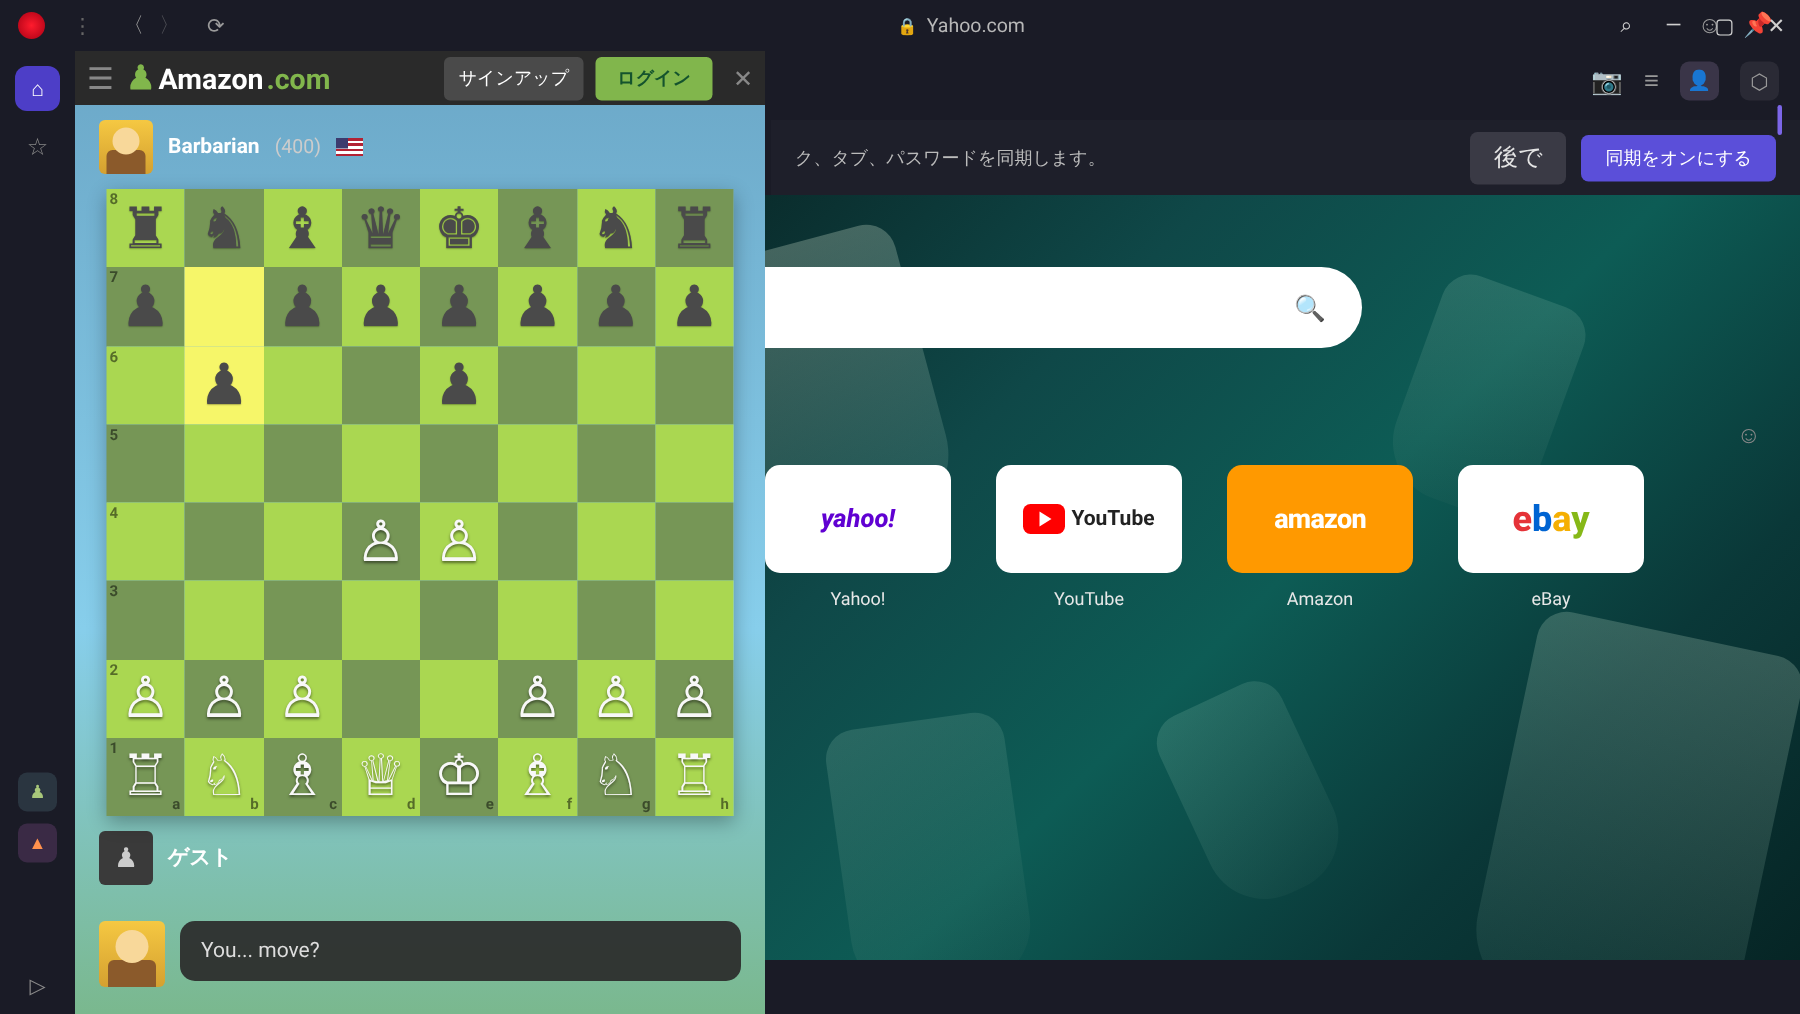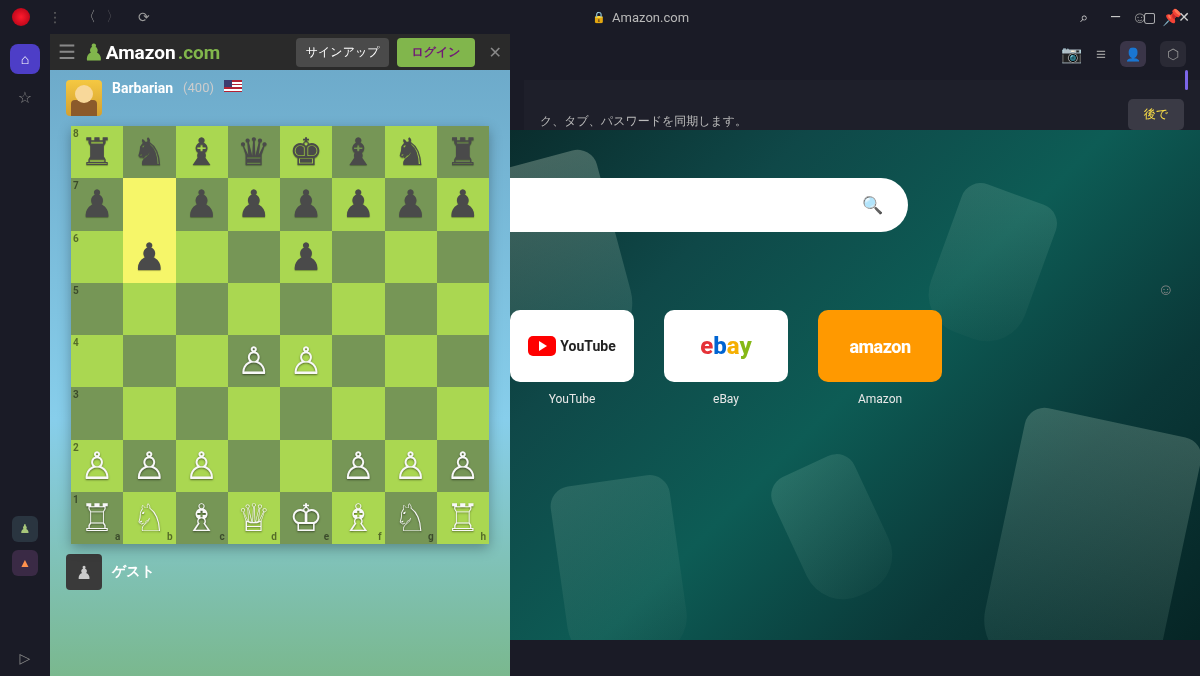--- a/index.html
+++ b/index.html
@@ -24,23 +24,23 @@
 .sb-other{background:#3a2a45;color:#ff914d}
 .sb-play{color:#888;font-size:14px;margin-bottom:10px}
 .chess-panel{position:absolute;left:50px;top:34px;width:460px;height:642px;background:linear-gradient(180deg,#6ba7c7 0%,#87ceeb 60%,#7ab88e 100%);overflow:hidden}
 .chess-header{height:36px;background:#2a2a2a;display:flex;align-items:center;padding:0 8px;gap:8px}
 .hamburger{color:#888;font-size:20px;cursor:pointer}
 .chess-logo{display:flex;align-items:center;gap:2px;color:#fff;font-size:19px;font-weight:700}
 .chess-logo .com{color:#81b64c}
 .chess-logo .piece{color:#81b64c;font-size:22px}
 .chess-header-spacer{flex:1}
 .btn-signup{background:#4a4a4a;color:#fff;padding:6px 10px;border-radius:4px;font-size:12px;cursor:pointer;border:none}
-.btn-login{background:#81b64c;color:#701a75;padding:6px 14px;border-radius:4px;font-size:12px;font-weight:600;cursor:pointer;border:none}
+.btn-login{background:#81b64c;color:#14532d;padding:6px 14px;border-radius:4px;font-size:12px;font-weight:600;cursor:pointer;border:none}
 .close-x{color:#888;font-size:16px;margin-left:6px;cursor:pointer}
-.player-top{display:flex;align-items:flex-start;gap:10px;padding:10px 16px}
+.player-top{display:flex;align-items:center;gap:10px;padding:10px 16px}
 .avatar{width:36px;height:36px;border-radius:4px;background:linear-gradient(180deg,#f5c842 0%,#d4a030 100%);position:relative;overflow:hidden}
 .avatar::after{content:"";position:absolute;top:5px;left:9px;width:18px;height:18px;border-radius:50%;background:#f8d89a}
 .avatar::before{content:"";position:absolute;top:20px;left:5px;width:26px;height:18px;background:#8b5a2b;border-radius:4px 4px 0 0}
 .player-name{color:#fff;font-weight:700;font-size:14px}
 .player-rating{color:#ccc;font-size:13px}
 .flag{width:18px;height:12px;background:linear-gradient(180deg,#b22234 0,#b22234 15%,#fff 15%,#fff 30%,#b22234 30%,#b22234 45%,#fff 45%,#fff 60%,#b22234 60%,#b22234 75%,#fff 75%,#fff 90%,#b22234 90%);position:relative}
 .flag::after{content:"";position:absolute;left:0;top:0;width:8px;height:7px;background:#3c3b6e}
 .board{width:418px;height:418px;margin:0 auto;display:grid;grid-template-columns:repeat(8,1fr);grid-template-rows:repeat(8,1fr);position:relative;box-shadow:0 4px 12px rgba(0,0,0,0.3)}
 .sq{display:flex;align-items:center;justify-content:center;font-size:32px;position:relative}
 .light{background:#aad751}
@@ -56,23 +56,23 @@
 .chat-avatar{width:44px;height:44px;border-radius:4px;background:linear-gradient(180deg,#f5c842,#d4a030);position:relative;overflow:hidden}
 .chat-avatar::after{content:"";position:absolute;top:6px;left:11px;width:22px;height:22px;border-radius:50%;background:#f8d89a}
 .chat-avatar::before{content:"";position:absolute;top:26px;left:6px;width:32px;height:22px;background:#8b5a2b;border-radius:4px 4px 0 0}
 .chat-msg{background:rgba(42,42,42,0.92);color:#ddd;padding:12px 14px;border-radius:10px;font-size:14px;flex:1}
 .main-content{position:absolute;left:510px;top:34px;width:690px;height:642px;background:#1a1b26}
 .main-toolbar{height:40px;display:flex;align-items:center;justify-content:flex-end;gap:14px;padding:0 14px;color:#999;font-size:17px}
 .tb-icon{cursor:pointer}
 .tb-user{width:26px;height:26px;border-radius:6px;background:#3a3548;display:flex;align-items:center;justify-content:center;font-size:13px}
 .tb-cube{width:26px;height:26px;border-radius:6px;background:#2a2a35;display:flex;align-items:center;justify-content:center;font-size:14px;position:relative}
 .tb-purple{position:absolute;right:12px;top:36px;width:3px;height:20px;background:#7c66e8;border-radius:2px}
-.sync-bar{height:50px;display:flex;align-items:flex-end;padding:0 16px;gap:10px;background:#1e1f2a;margin:6px 0 0 14px}
+.sync-bar{height:50px;display:flex;align-items:center;padding:0 16px;gap:10px;background:#1e1f2a;margin:6px 0 0 4px}
 .sync-text{flex:1;color:#bbb;font-size:12px}
-.btn-later{background:#3a3a45;color:#fde047;padding:7px 16px;border-radius:5px;font-size:12px;cursor:pointer;border:none}
+.btn-later{background:#3a3a45;color:#e5e5e5;padding:7px 16px;border-radius:5px;font-size:16px;cursor:pointer;border:none}
 .btn-sync{background:#5b4fd9;color:#fff;padding:7px 16px;border-radius:5px;font-size:12px;cursor:pointer;border:none}
 .hero{height:510px;background:linear-gradient(135deg,#0a2d2d 0%,#0f4848 25%,#0d5c55 50%,#0a3838 75%,#062525 100%);position:relative;overflow:hidden}
 .hero::before{content:"";position:absolute;width:140px;height:200px;background:linear-gradient(180deg,rgba(200,220,200,0.3),rgba(100,150,140,0.2));border-radius:20px 20px 50px 50px;left:-30px;top:30px;transform:rotate(-15deg)}
 .hero::after{content:"";position:absolute;width:180px;height:260px;background:linear-gradient(180deg,rgba(180,210,190,0.25),rgba(80,130,120,0.15));border-radius:20px 20px 50px 50px;right:20px;bottom:-40px;transform:rotate(12deg)}
 .chess-bg-piece{position:absolute;width:120px;height:180px;background:linear-gradient(160deg,rgba(150,200,180,0.2),rgba(50,100,90,0.1));border-radius:20px 20px 40px 40px}
 .cp1{left:50px;bottom:-20px;transform:rotate(-8deg)}
 .cp2{right:160px;top:60px;transform:rotate(20deg);width:100px;height:150px}
 .cp3{left:280px;bottom:40px;transform:rotate(-25deg);width:90px;height:140px}
 .searchbar{position:absolute;top:48px;left:0;width:398px;height:54px;background:#fff;border-radius:0 27px 27px 0;display:flex;align-items:center;padding:0 24px}
 .searchbar span{margin-left:auto;color:#666;font-size:17px}
@@ -97,21 +97,21 @@
 <div class="topbar">
   <div class="opera-logo"></div>
   <span class="topbar-dots">⋮</span>
   <div class="nav-arrows">
     <span>〈</span>
     <span style="opacity:.4">〉</span>
   </div>
   <span class="reload">⟳</span>
   <div class="address">
     <span class="lock">🔒</span>
-    <span>Amazon.com</span>
+    <span>Yahoo.com</span>
   </div>
   <div class="topbar-right">
     <span>☺</span>
     <span>📌</span>
   </div>
 </div>
 
 <div class="win-controls">
   <span>⌕</span>
   <span>—</span>
@@ -301,57 +301,66 @@
         <div class="piece-svg" style="color: rgb(248, 248, 248); font-size: 38px; text-shadow: rgba(0, 0, 0, 0.5) 0px 1px 2px;">♖</div>
         <span class="coord file">h</span>
       </div>
     </div>
 
   <div class="player-bottom">
     <div class="avatar-guest">♟</div>
     <span class="player-name">ゲスト</span>
   </div>
 
+  <div class="chat-bubble">
+    <div class="chat-avatar"></div>
+    <div class="chat-msg">You... move?</div>
+  </div>
 </div>
 
 <div class="main-content">
   <div class="main-toolbar">
     <span class="tb-icon">📷</span>
     <span class="tb-icon">≡</span>
     <span class="tb-user">👤</span>
     <span class="tb-cube">⬡</span>
   </div>
   <div class="tb-purple"></div>
 
   <div class="sync-bar">
     <span class="sync-text">ク、タブ、パスワードを同期します。</span>
     <button class="btn-later">後で</button>
+    <button class="btn-sync">同期をオンにする</button>
   </div>
 
   <div class="hero">
     <div class="chess-bg-piece cp1"></div>
     <div class="chess-bg-piece cp2"></div>
     <div class="chess-bg-piece cp3"></div>
     <div class="searchbar">
       <span>🔍</span>
     </div>
     <span class="smiley">☺</span>
     <div class="tiles">
       <div class="tile">
+        <div class="tile-box tile-yahoo">yahoo!</div>
+        <span class="tile-label">Yahoo!</span>
+      </div>
+      <div class="tile">
         <div class="tile-box tile-youtube">
             <span class="yt-icon"></span>
             <span class="yt-text">YouTube</span>
           </div>
         <span class="tile-label">YouTube</span>
       </div>
       <div class="tile">
+        <div class="tile-box tile-amazon">amazon</div>
+        <span class="tile-label">Amazon</span>
+      </div>
+      <div class="tile">
         <div class="tile-box tile-ebay">
             <span class="ebay-text"><span class="e">e</span><span class="b">b</span><span class="a">a</span><span class="y">y</span></span>
           </div>
         <span class="tile-label">eBay</span>
       </div>
-      <div class="tile">
-        <div class="tile-box tile-amazon">amazon</div>
-        <span class="tile-label">Amazon</span>
-      </div>
     </div>
   </div>
 </div>
 
 </body></html>

